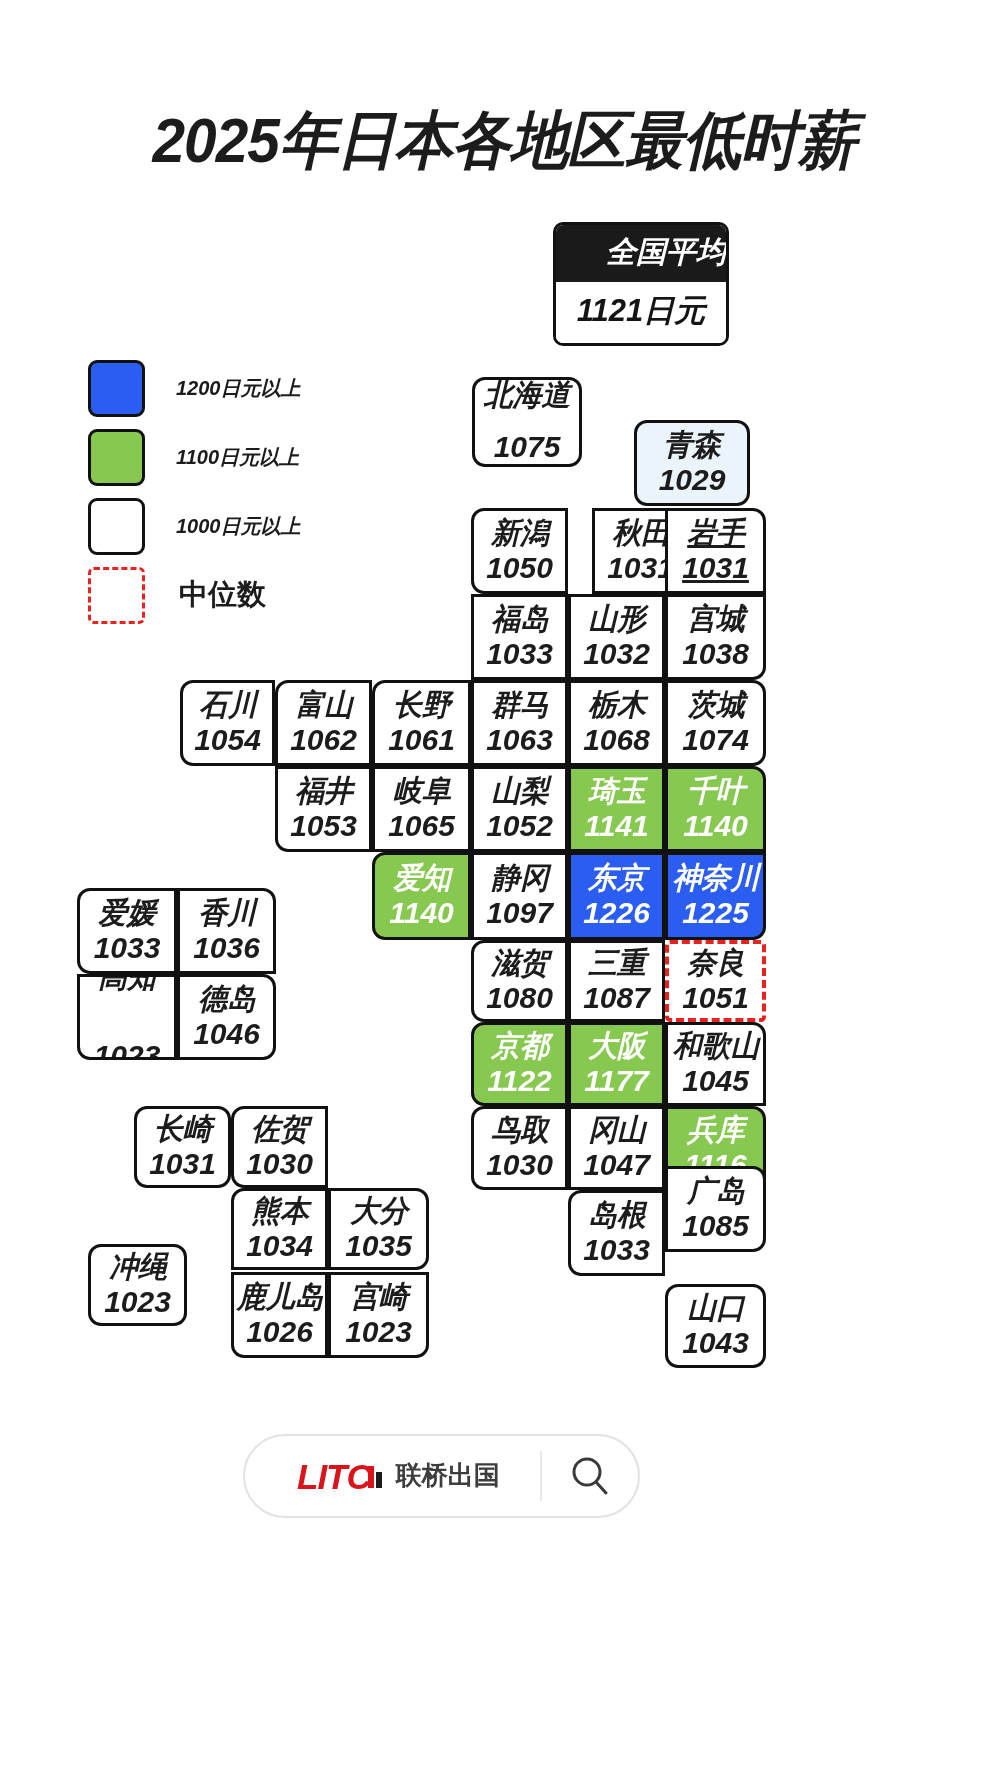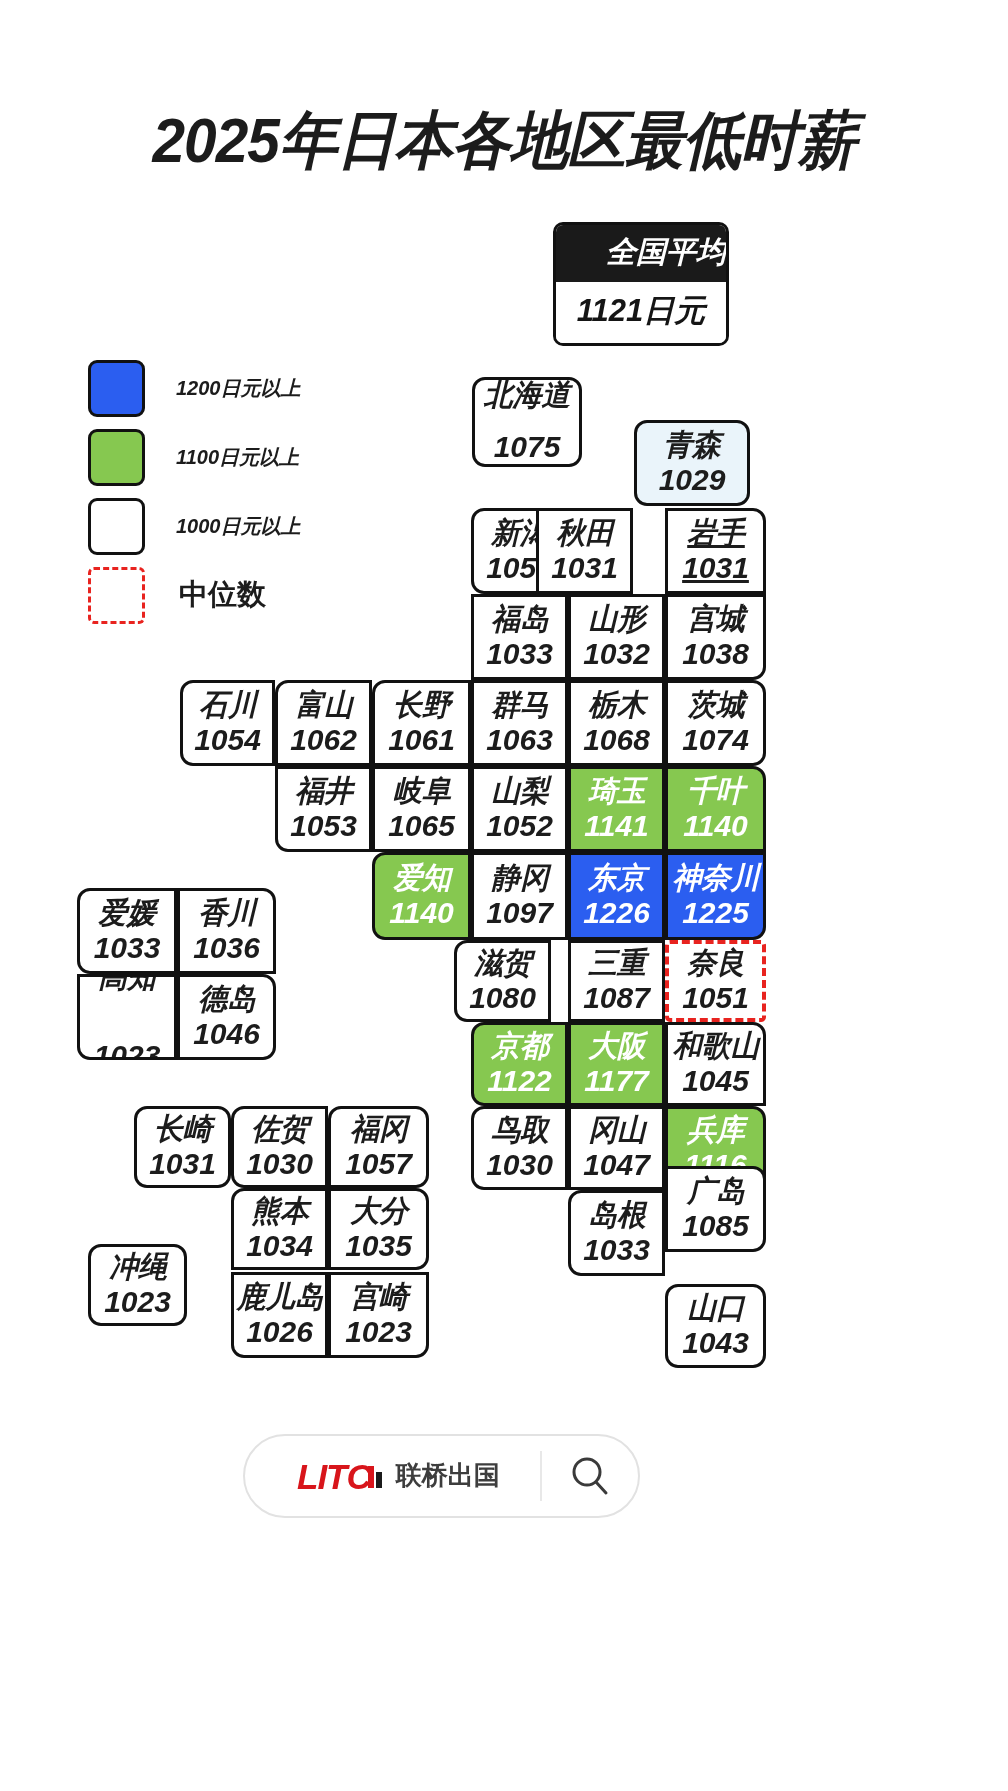--- a/index.html
+++ b/index.html
@@ -151,21 +151,21 @@
       <div class="vl">1075</div>
     </div>
     <div class="cell c-tint r-tl r-tr r-bl r-br" style="left: 634px; top: 420px; width: 116px; height: 86px;">
       <div class="nm">青森</div>
       <div class="vl">1029</div>
     </div>
     <div class="cell c-white r-tl r-bl" style="left: 471px; top: 508px; width: 97px; height: 86px;">
       <div class="nm">新潟</div>
       <div class="vl">1050</div>
     </div>
-    <div class="cell c-white" style="left: 536px; top: 508px; width: 97px; height: 86px;">
+    <div class="cell c-white" style="left: 592px; top: 508px; width: 97px; height: 86px;">
       <div class="nm">秋田</div>
       <div class="vl">1031</div>
     </div>
     <div class="cell c-white r-tr" style="left: 665px; top: 508px; width: 101px; height: 86px; text-decoration: underline;">
       <div class="nm">岩手</div>
       <div class="vl">1031</div>
     </div>
     <div class="cell c-white" style="left: 471px; top: 594px; width: 97px; height: 86px;">
       <div class="nm">福岛</div>
       <div class="vl">1033</div>
@@ -247,21 +247,21 @@
       <div class="vl">1036</div>
     </div>
     <div class="cell c-white r-bl" style="left: 77px; top: 974px; width: 100px; height: 86px; gap: 44px;">
       <div class="nm">高知</div>
       <div class="vl">1023</div>
     </div>
     <div class="cell c-white r-br r-tr" style="left: 177px; top: 974px; width: 99px; height: 86px;">
       <div class="nm">德岛</div>
       <div class="vl">1046</div>
     </div>
-    <div class="cell c-white r-tl r-bl" style="left: 454px; top: 940px; width: 97px; height: 82px;">
+    <div class="cell c-white r-tl r-bl" style="left: 471px; top: 940px; width: 97px; height: 82px;">
       <div class="nm">滋贺</div>
       <div class="vl">1080</div>
     </div>
     <div class="cell c-white" style="left: 568px; top: 940px; width: 97px; height: 82px;">
       <div class="nm">三重</div>
       <div class="vl">1087</div>
     </div>
     <div class="cell c-white median" style="left: 665px; top: 940px; width: 101px; height: 82px;">
       <div class="nm">奈良</div>
       <div class="vl">1051</div>
@@ -278,24 +278,20 @@
       <div class="nm">和歌山</div>
       <div class="vl">1045</div>
     </div>
     <div class="cell c-white r-tl r-tr r-bl r-br" style="left: 134px; top: 1106px; width: 97px; height: 82px;">
       <div class="nm">长崎</div>
       <div class="vl">1031</div>
     </div>
     <div class="cell c-white r-tl r-bl" style="left: 231px; top: 1106px; width: 97px; height: 82px;">
       <div class="nm">佐贺</div>
       <div class="vl">1030</div>
-    </div>
-    <div class="cell c-white r-tl r-tr r-br" style="left: 328px; top: 1106px; width: 101px; height: 82px;">
-      <div class="nm">福冈</div>
-      <div class="vl">1057</div>
     </div>
     <div class="cell c-white r-tl r-bl" style="left: 471px; top: 1106px; width: 97px; height: 84px;">
       <div class="nm">鸟取</div>
       <div class="vl">1030</div>
     </div>
     <div class="cell c-white" style="left: 568px; top: 1106px; width: 97px; height: 84px;">
       <div class="nm">冈山</div>
       <div class="vl">1047</div>
     </div>
     <div class="cell c-green r-tr r-br" style="left: 665px; top: 1106px; width: 101px; height: 84px;">

